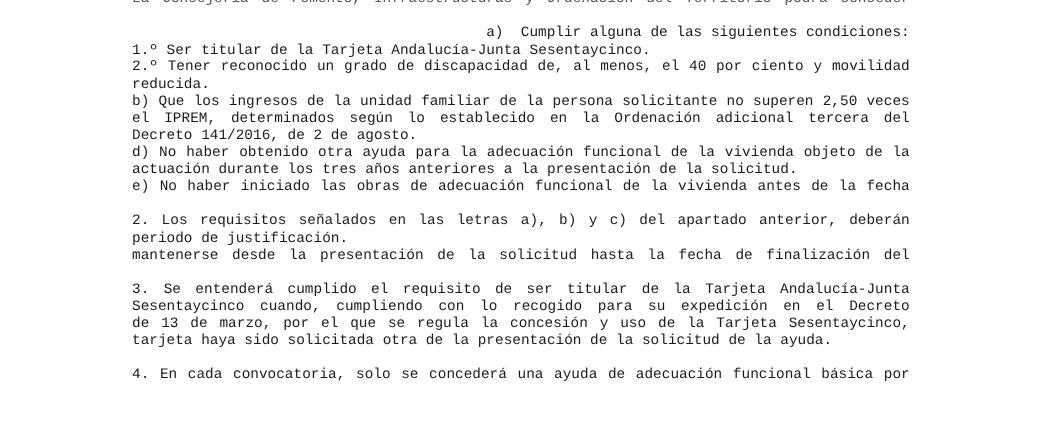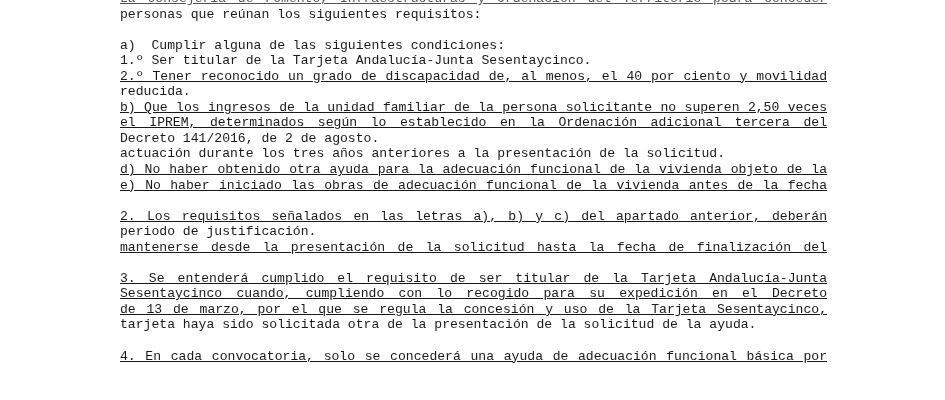--- a/index.html
+++ b/index.html
@@ -8,42 +8,41 @@
     position: absolute;
     left: 120px;
     top: -9px;
     width: 707px;
     font-family: "Liberation Mono", "DejaVu Sans Mono", monospace;
     font-size: 13.1px;
     line-height: 15.55px;
     color: #1a1a1a;
   }
   .line { display: block; height: 15.55px; white-space: nowrap; }
-  .j { text-align: justify; text-align-last: justify; white-space: normal; overflow: hidden; text-decoration: underline; }
+  .j { text-align: justify; text-align-last: justify; white-space: normal; overflow: hidden; }
   .blank { height: 15.55px; }
   .cut { color: #555; }
 </style>
 </head>
 <body>
 
 <div class="page">
   <span class="line j cut">La Consejería de Fomento, Infraestructuras y Ordenación del Territorio podrá conceder ayudas a las</span>
-  <span class="line">personas que reúnan los siguientes requisitos:</span>
   <span class="line blank"></span>
 
   <div>
-    <span class="line" style="white-space:pre;">a)  Cumplir alguna de las siguientes condiciones:</span>
+    <span class="line" style="white-space:pre;text-align:right;">a)  Cumplir alguna de las siguientes condiciones:</span>
     <span class="line">1.º Ser titular de la Tarjeta Andalucía-Junta Sesentaycinco.</span>
     <span class="line j">2.º Tener reconocido un grado de discapacidad de, al menos, el 40 por ciento y movilidad</span>
     <span class="line">reducida.</span>
     <span class="line j">b) Que los ingresos de la unidad familiar de la persona solicitante no superen 2,50 veces</span>
     <span class="line j">el IPREM, determinados según lo establecido en la Ordenación adicional tercera del</span>
     <span class="line">Decreto 141/2016, de 2 de agosto.</span>
+    <span class="line j">d) No haber obtenido otra ayuda para la adecuación funcional de la vivienda objeto de la</span>
     <span class="line">actuación durante los tres años anteriores a la presentación de la solicitud.</span>
-    <span class="line j">d) No haber obtenido otra ayuda para la adecuación funcional de la vivienda objeto de la</span>
     <span class="line j">e) No haber iniciado las obras de adecuación funcional de la vivienda antes de la fecha de</span>
   </div>
 
   <span class="line blank"></span>
 
   <div>
     <span class="line j">2. Los requisitos señalados en las letras a), b) y c) del apartado anterior, deberán</span>
     <span class="line">periodo de justificación.</span>
     <span class="line j">mantenerse desde la presentación de la solicitud hasta la fecha de finalización del</span>
   </div>

